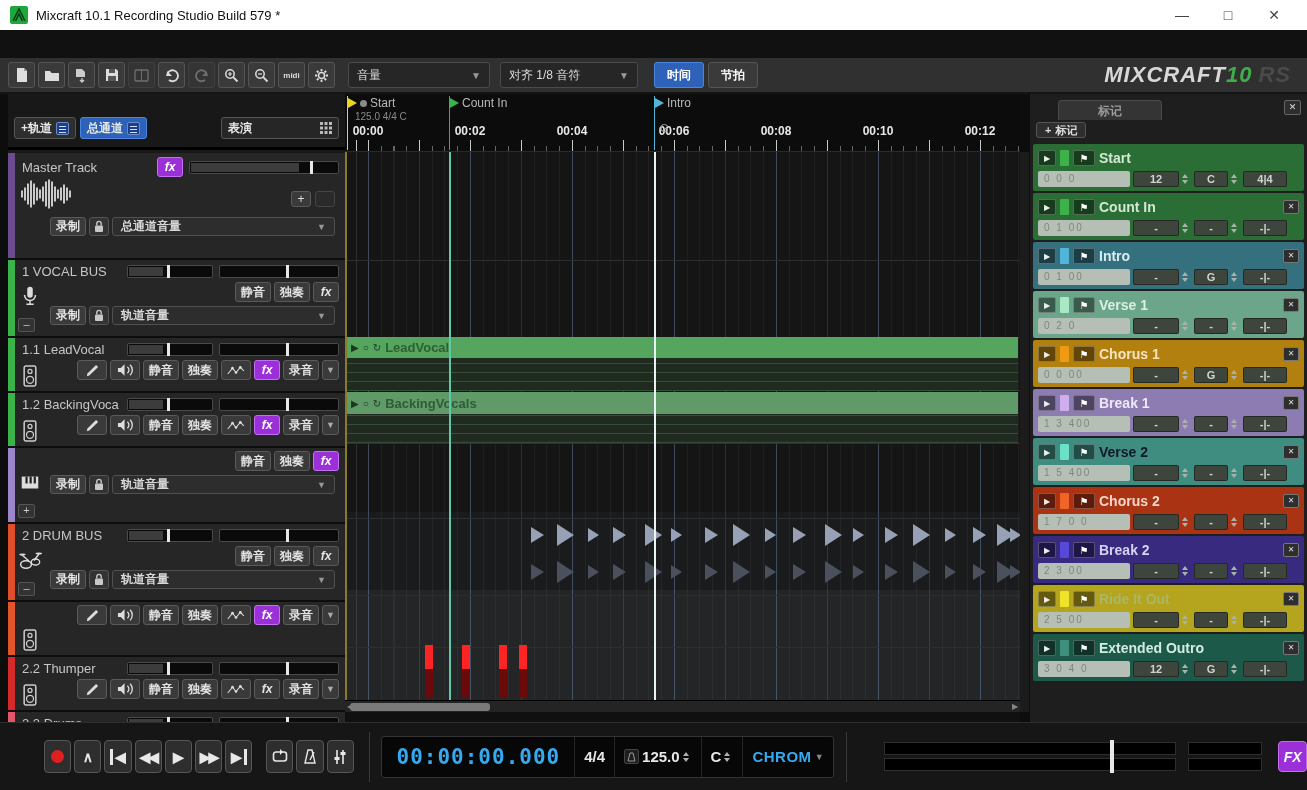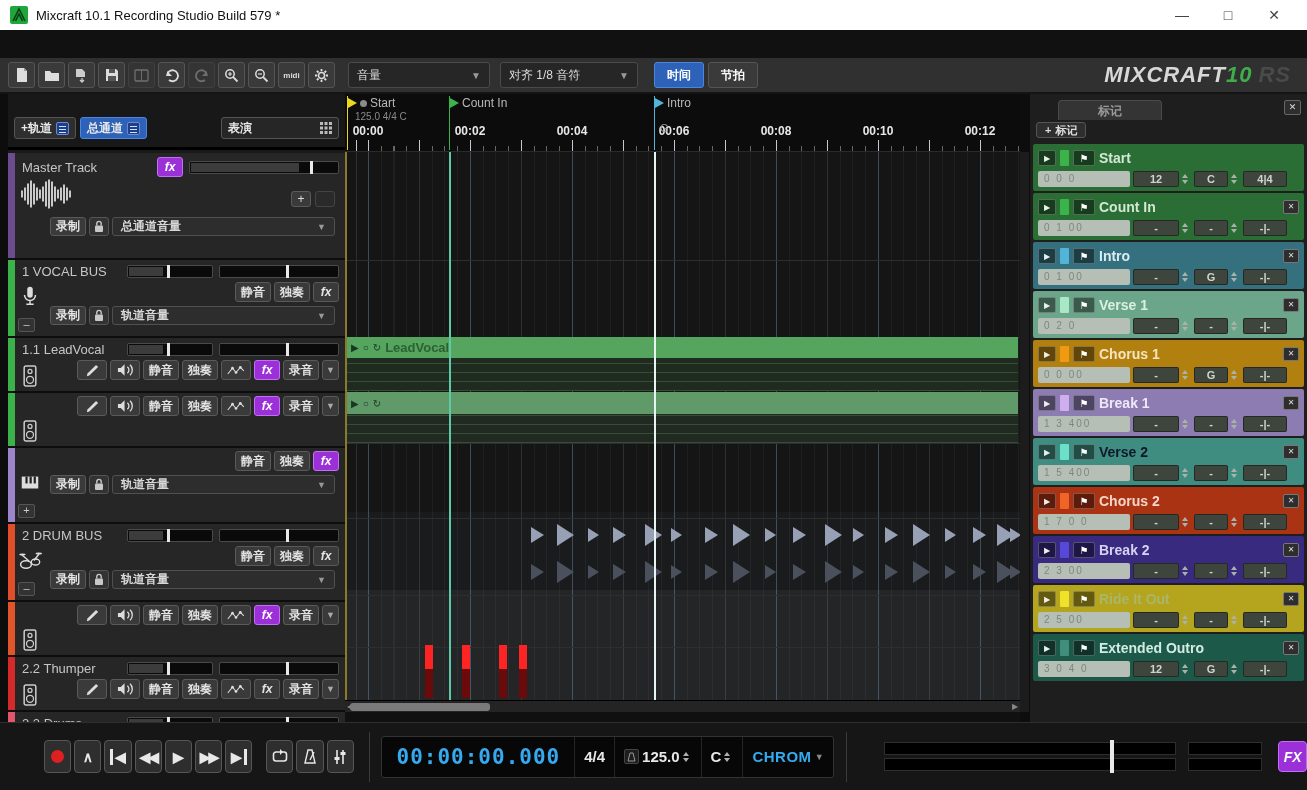--- a/index.html
+++ b/index.html
@@ -390,20 +390,31 @@
                   <circle cx="17" cy="2.5" r="1.7" fill="#ddd"></circle>
                 </svg>
               </span>
               <span class="tbtn fx on">fx</span>
               <span class="tbtn">录音</span>
               <span class="tbtn caret">▼</span>
             </div>
           </div>
           <div class="track" style="height: 53px;">
             <div class="strip" style="background: rgb(60, 178, 74);"></div>
+            <div class="trow1">
+              <span class="t-name">1.2 BackingVoca</span>
+              <div class="slider" style="width: 86px;">
+                <div class="fill" style="width: 34px;"></div>
+                <div class="thumb" style="left: 39px;"></div>
+              </div>
+              <div class="slider" style="width: 120px;">
+                <div class="fill" style="width: 0px;"></div>
+                <div class="thumb" style="left: 66px;"></div>
+              </div>
+            </div>
             <div class="tico" style="bottom: 2px;">
               <svg width="20" height="26" viewBox="0 0 24 28">
                 <rect x="5" y="2" width="14" height="24" rx="2" fill="none" stroke="#ccc" stroke-width="1.8"></rect>
                 <circle cx="12" cy="8.5" r="2.4" fill="none" stroke="#ccc" stroke-width="1.5"></circle>
                 <circle cx="12" cy="18.5" r="4.2" fill="none" stroke="#ccc" stroke-width="1.5"></circle>
               </svg>
             </div>
             <div class="btnrow">
               <span class="tbtn" style="width: 30px;">
                 <svg width="15" height="15" viewBox="0 0 16 16">
@@ -659,20 +670,21 @@
               <span class="cico">↻</span>
               <span class="cname" style="color: rgb(44, 97, 51);">LeadVocal</span>
             </div>
             <div class="cbody" style="background-color: rgb(32, 43, 32); height: 33px;"></div>
           </div>
           <div class="clip" style="top: 240px;">
             <div class="chead" style="background: rgb(95, 154, 104); height: 22px;">
               <span class="cico">▶</span>
               <span class="cico">○</span>
               <span class="cico">↻</span>
+              <span class="cname" style="color: rgb(47, 92, 53);">BackingVocals</span>
             </div>
             <div class="cbody" style="background-color: rgb(33, 42, 32); height: 29px;"></div>
           </div>
           <div class="tri" style="left: 186px; top: 375px; border-top: 8px solid transparent; border-bottom: 8px solid transparent; border-left: 13px solid rgb(151, 160, 180);"></div>
           <div class="tri" style="left: 186px; top: 412px; border-top: 8px solid transparent; border-bottom: 8px solid transparent; border-left: 13px solid rgb(74, 80, 92);"></div>
           <div class="tri" style="left: 212px; top: 372px; border-top: 11px solid transparent; border-bottom: 11px solid transparent; border-left: 17px solid rgb(151, 160, 180);"></div>
           <div class="tri" style="left: 212px; top: 409px; border-top: 11px solid transparent; border-bottom: 11px solid transparent; border-left: 17px solid rgb(74, 80, 92);"></div>
           <div class="tri" style="left: 243px; top: 376px; border-top: 7px solid transparent; border-bottom: 7px solid transparent; border-left: 11px solid rgb(151, 160, 180);"></div>
           <div class="tri" style="left: 243px; top: 413px; border-top: 7px solid transparent; border-bottom: 7px solid transparent; border-left: 11px solid rgb(74, 80, 92);"></div>
           <div class="tri" style="left: 268px; top: 375px; border-top: 8px solid transparent; border-bottom: 8px solid transparent; border-left: 13px solid rgb(151, 160, 180);"></div>

